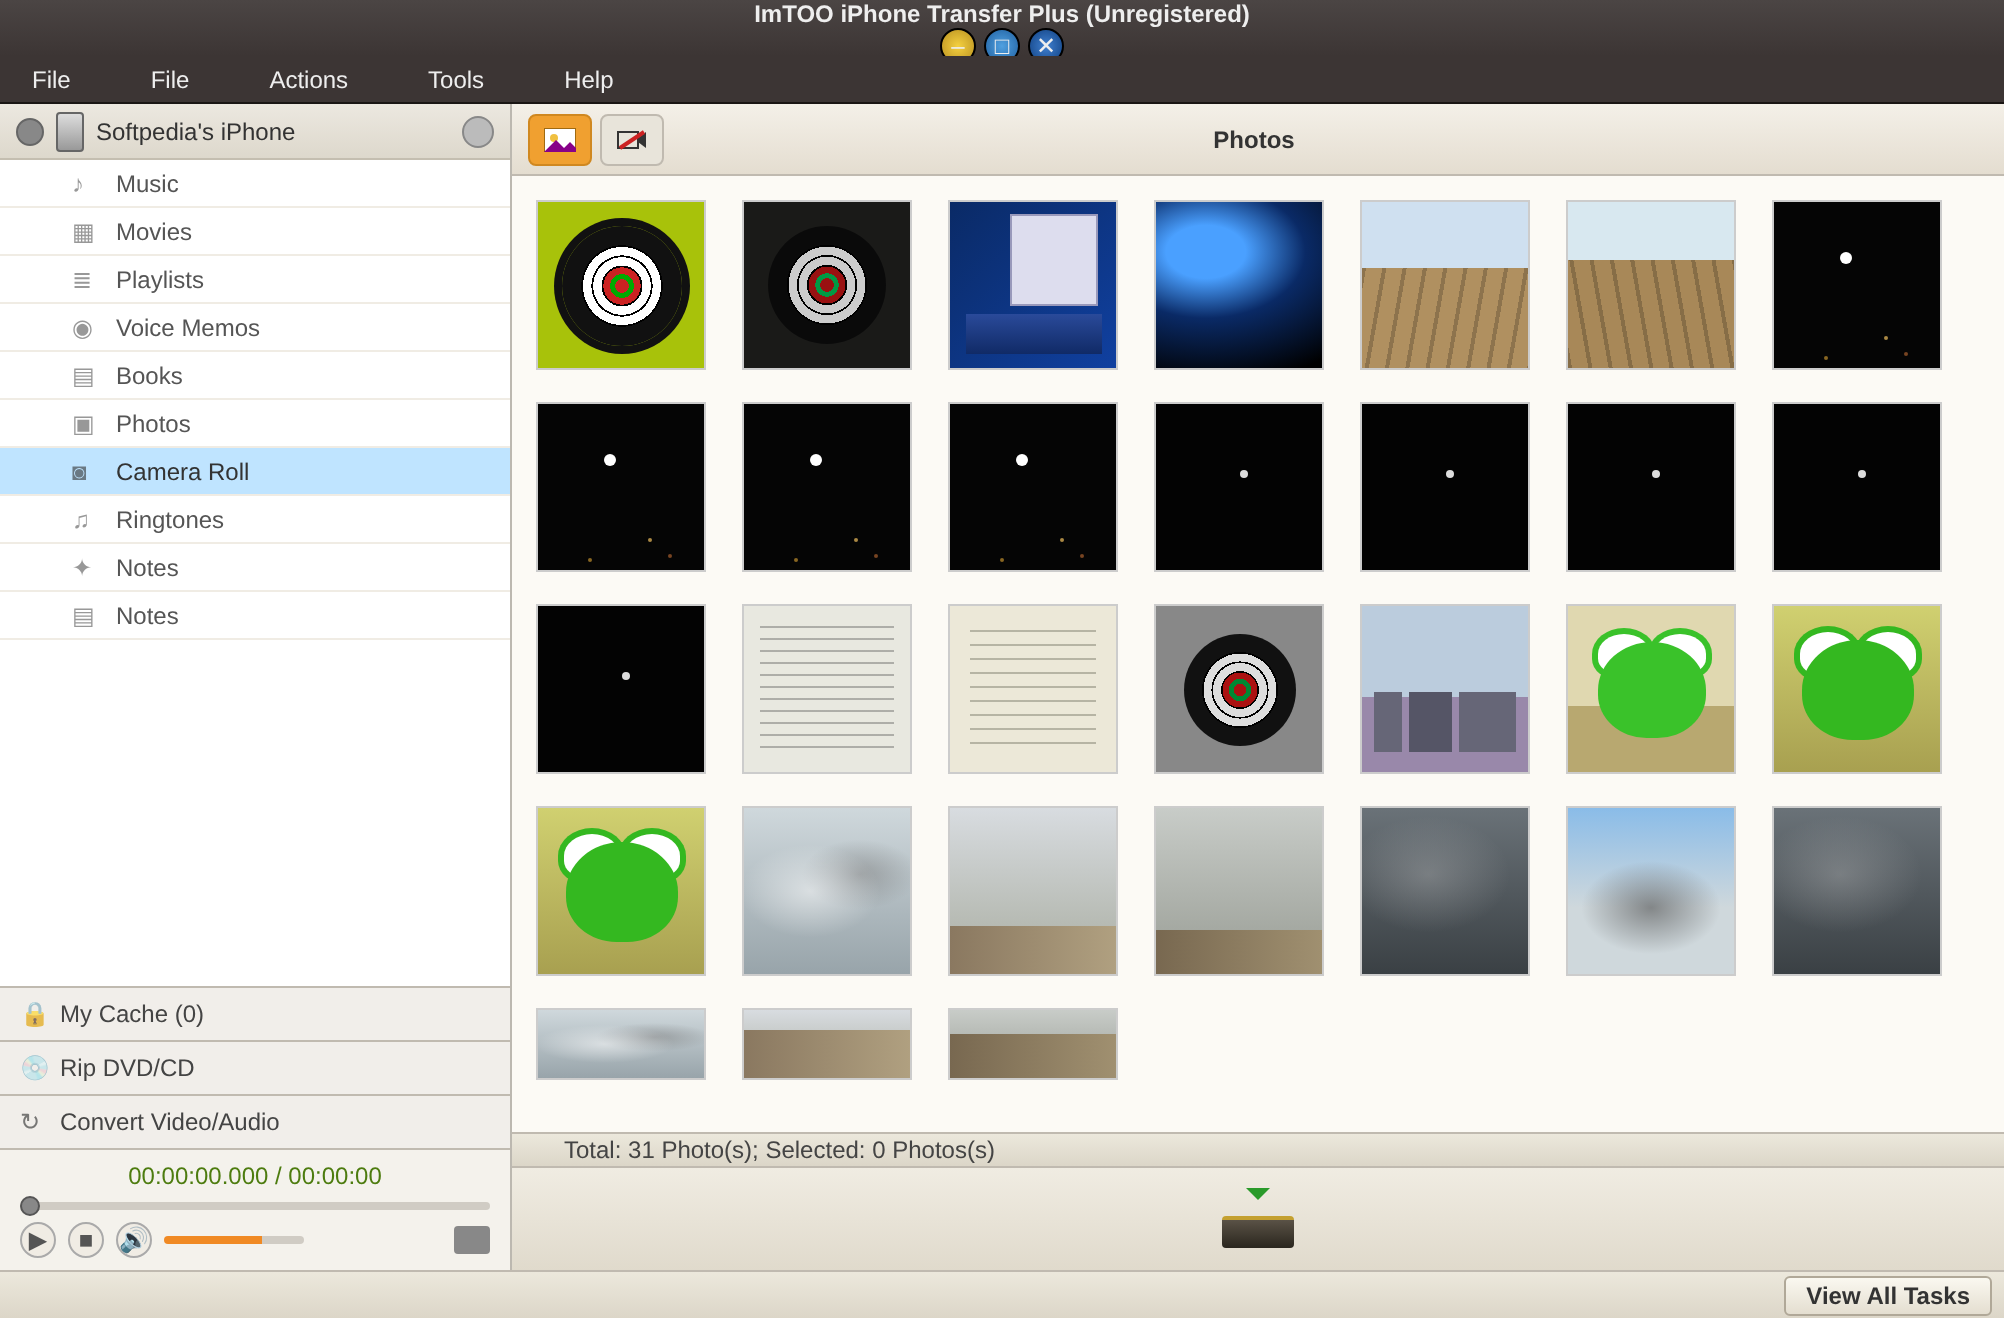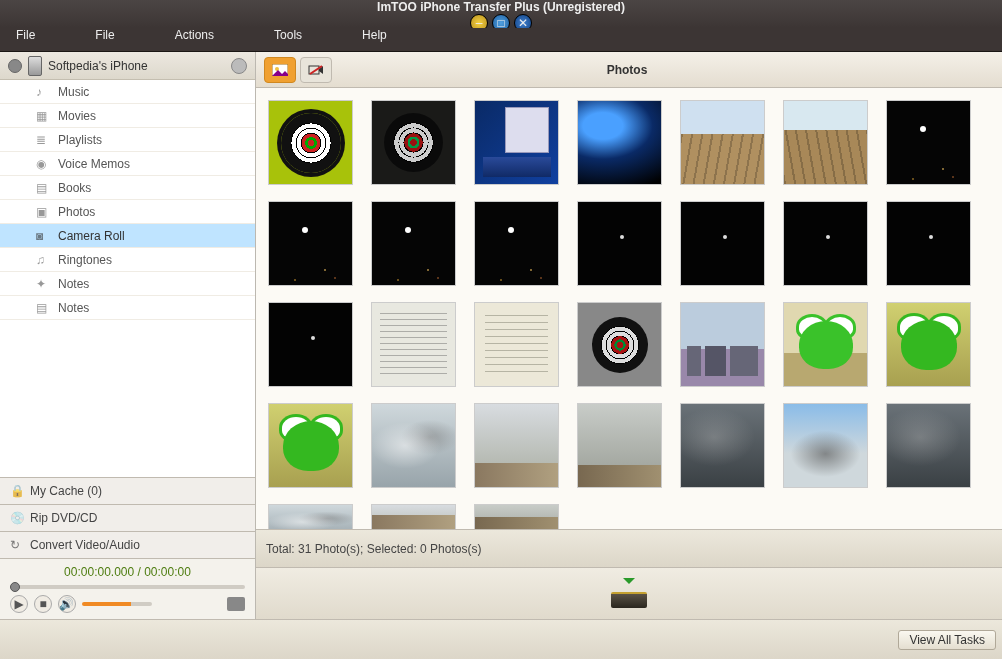--- a/index.html
+++ b/index.html
@@ -5,21 +5,21 @@
 * { margin:0; padding:0; box-sizing:border-box; font-family:"Segoe UI",Tahoma,sans-serif; font-size:12px; }
 body { width:1002px; height:659px; background:#2a2628; overflow:hidden; display:flex; flex-direction:column; }
 .titlebar { height:28px; background:linear-gradient(#4b4544,#3c3534); display:flex; align-items:center; padding:0 8px; color:#eee;flex-direction:column; }
 .titlebar .app-icon { width:16px; height:16px; background:#5a8dd0; margin-right:8px; border-radius:2px; }
 .titlebar .title { flex:1; font-weight:600; }
 .winbtns { display:flex; gap:4px; }
 .winbtn { width:18px; height:18px; border-radius:50%; border:1px solid #000; display:flex; align-items:center; justify-content:center; cursor:pointer; }
 .winbtn.min { background:radial-gradient(#f4d040,#b89020); }
 .winbtn.max { background:radial-gradient(#50a0e0,#2060a0); }
 .winbtn.close { background:radial-gradient(#4080d0,#104080); }
-.menubar { height:24px; background:#3c3534; display:flex; padding:0 16px; gap:60px; color:#eee; border-bottom:1px solid #1a1614; }
+.menubar { height:24px; background:#3c3534; display:flex; align-items:center; padding:0 16px; gap:40px; color:#eee; border-bottom:1px solid #1a1614; }
 .menubar span { cursor:pointer; }
 .content { flex:1; display:flex; min-height:0; }
 .sidebar { width:256px; background:#f1eeea; display:flex; flex-direction:column; border-right:1px solid #bcb8b0; }
 .devrow { height:28px; display:flex; align-items:center; padding:0 8px; gap:6px; background:linear-gradient(#ece8e0,#ddd8cc); border-bottom:1px solid #c4beb0; }
 .devrow .dot { width:14px; height:14px; border-radius:50%; background:#888; border:1px solid #666; }
 .devrow .phone-icon { width:14px; height:20px; background:linear-gradient(#ddd,#999); border:1px solid #666; border-radius:2px; }
 .devrow .label { flex:1; color:#333; }
 .devrow .collapse { width:16px; height:16px; border-radius:50%; background:#bbb; border:1px solid #888; cursor:pointer; }
 .tree { flex:1; background:#fff; overflow:auto; }
 .tree-item { height:24px; display:flex; align-items:center; padding-left:36px; gap:8px; color:#555; cursor:pointer; border-bottom:1px solid #f0ece4; }
@@ -94,27 +94,27 @@
 .t-clouds-b::after { content:""; position:absolute; bottom:0; left:0; right:0; height:24px; background:linear-gradient(90deg,#8a7860,#b0a080); }
 .t-clouds-blue { background:linear-gradient(#8abce8,#cfd8dc 60%); }
 .t-clouds-blue::after { content:""; position:absolute; inset:0; background:
   radial-gradient(ellipse 60% 40% at 50% 60%,rgba(80,80,80,0.6),transparent 70%); }
 .t-storm { background:linear-gradient(#6a7278,#3a4044); }
 .t-storm::after { content:""; position:absolute; inset:0; background:
   radial-gradient(ellipse 70% 50% at 40% 40%,rgba(200,200,200,0.3),transparent 70%); }
 .t-clouds-c { background:linear-gradient(#c8ccc8,#989c94); }
 .t-clouds-c::after { content:""; position:absolute; bottom:0; left:0; right:0; height:22px; background:linear-gradient(90deg,#786850,#a09070); }
 
-.statusbar { height:38px; background:linear-gradient(#ece8dc,#dcd6c8); border-top:1px solid #c0bab0; color:#444; display:flex; align-items:center; padding:0 10px; }
+.statusbar { height:17px; background:linear-gradient(#ece8dc,#dcd6c8); border-top:1px solid #c0bab0; color:#444; display:flex; align-items:center; padding:0 26px; }
 .actionbar { height:52px; background:linear-gradient(#f0ece2,#e0dacc); border-top:1px solid #c0bab0; display:flex; align-items:center; justify-content:center; }
 .diskbtn { width:36px; height:28px; cursor:pointer; position:relative; }
 .diskbtn .disk { position:absolute; inset:auto 0 0 0; height:16px; background:linear-gradient(#5a5246,#2a261e); border-radius:2px; border-top:2px solid #c4a030; }
 .diskbtn .arrow { position:absolute; left:12px; top:-2px; width:0; height:0; border:6px solid transparent; border-top-color:#2a9a2a; }
 
-.footer { height:40px; background:linear-gradient(#ece8dc,#dcd6c8); border-top:1px solid #c0bab0; display:flex; align-items:center; justify-content:flex-end; padding:0 6px; }
+.footer { height:24px; background:linear-gradient(#ece8dc,#dcd6c8); border-top:1px solid #c0bab0; display:flex; align-items:center; justify-content:flex-end; padding:0 6px;font-weight:bold; }
 .footer .viewall { padding:2px 10px; border:1px solid #b0a898; background:linear-gradient(#faf8f0,#e4ded0); border-radius:3px; cursor:pointer; color:#333; }
 </style>
 </head>
 <body>
 
 <div class="titlebar">
   <span class="app-icon"></span>
   <span class="title">ImTOO iPhone Transfer Plus (Unregistered)</span>
   <div class="winbtns">
     <span class="winbtn min">–</span>

